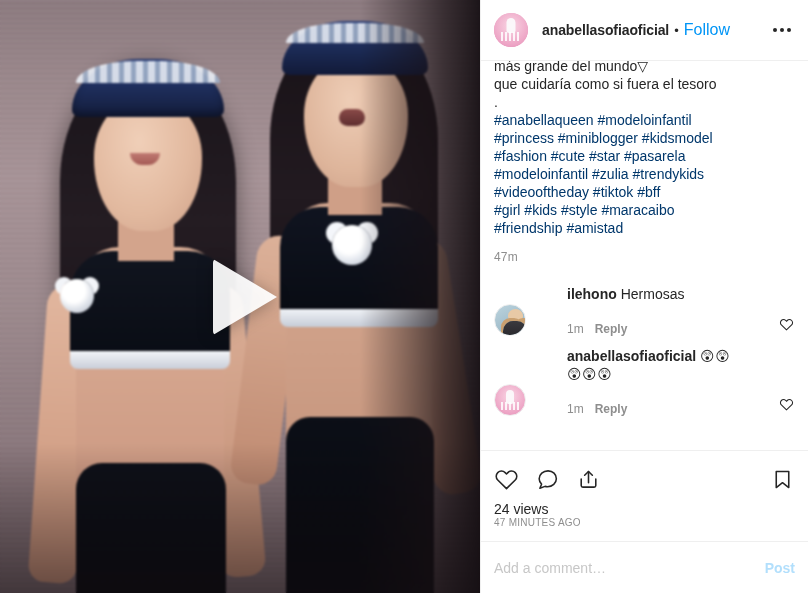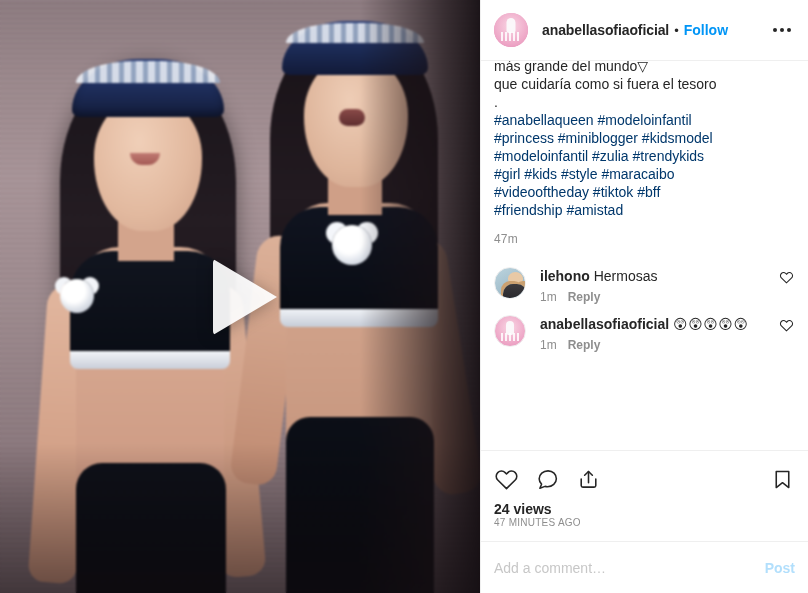--- a/index.html
+++ b/index.html
@@ -318,22 +318,22 @@
     color: #262626;
     letter-spacing: -.1px;
     cursor: pointer;
   }
   .h-dot {
     margin: 0 5px;
     font-size: 13px;
     color: #262626;
   }
   .h-follow {
-    font-size: 14px;
-    font-weight: 700;
+    font-size: 16px;
+    font-weight: 400;
     color: #0095f6;
     cursor: pointer;
   }
   .h-more {
     margin-left: auto;
     width: 28px; height: 28px;
     display: flex; align-items: center; justify-content: center;
     gap: 3px;
     cursor: pointer;
   }
@@ -375,22 +375,23 @@
     margin-top: 13px;
     font-size: 12px;
     color: #8e8e8e;
     letter-spacing: .2px;
   }
 
   
   .comments { margin-top: 14px; }
   .comment-row {
     display: flex;
-    align-items: flex-start;
+    align-items: flex-end;
     padding: 7px 0 4px;
+    gap: 27px;
   }
   .c-av {
     width: 32px; height: 32px;
     border-radius: 50%;
     flex: 0 0 32px;
     overflow: hidden;
     cursor: pointer;
     position: relative;
     border: 1px solid #efefef;
   }
@@ -446,21 +447,21 @@
     font-weight: 600;
     color: #262626;
     cursor: pointer;
   }
   .c-body { color: #262626; }
   .c-emoji {
     font-family: "DejaVu Sans", sans-serif;
     letter-spacing: .5px;
   }
   .c-meta {
-    margin-top: 5px;
+    margin-top: 19px;
     display: flex;
     align-items: center;
     gap: 11px;
   }
   .c-time {
     font-size: 12px;
     color: #8e8e8e;
   }
   .c-reply {
     font-size: 12px;
@@ -487,21 +488,21 @@
     height: 38px;
   }
   .act-btn {
     cursor: pointer;
     display: flex; align-items: center; justify-content: center;
     margin-right: 16px;
   }
   .act-save { margin-left: auto; margin-right: 0; }
   .views {
     font-size: 14px;
-    font-weight: 700;
+    font-weight: 400;
     color: #262626;
     margin-top: 3px;
   }
   .posted {
     font-size: 10px;
     color: #8e8e8e;
     letter-spacing: .25px;
     padding-bottom: 13px;
     text-transform: uppercase;
   }
@@ -606,23 +607,24 @@
     </div>
 
     <div class="s-body">
 
       <div class="caption-block">
         <div class="cap-line">más grande del mundo▽</div>
         <div class="cap-line">que cuidaría como si fuera el tesoro</div>
         <div class="cap-dot">.</div>
         <div class="cap-tags">#anabellaqueen #modeloinfantil</div>
         <div class="cap-tags">#princess #miniblogger #kidsmodel</div>
+        <div class="cap-tags">#fashion #cute #star #pasarela</div>
         <div class="cap-tags">#modeloinfantil #zulia #trendykids</div>
+        <div class="cap-tags">#videooftheday #tiktok #bff</div>
         <div class="cap-tags">#girl #kids #style #maracaibo</div>
-        <div class="cap-tags">#videooftheday #tiktok #bff</div>
         <div class="cap-tags">#friendship #amistad</div>
         <div class="cap-time">47m</div>
       </div>
 
       <div class="comments">
 
         <div class="comment-row">
           <div class="c-av photo"></div>
           <div class="c-main">
             <div class="c-text">

